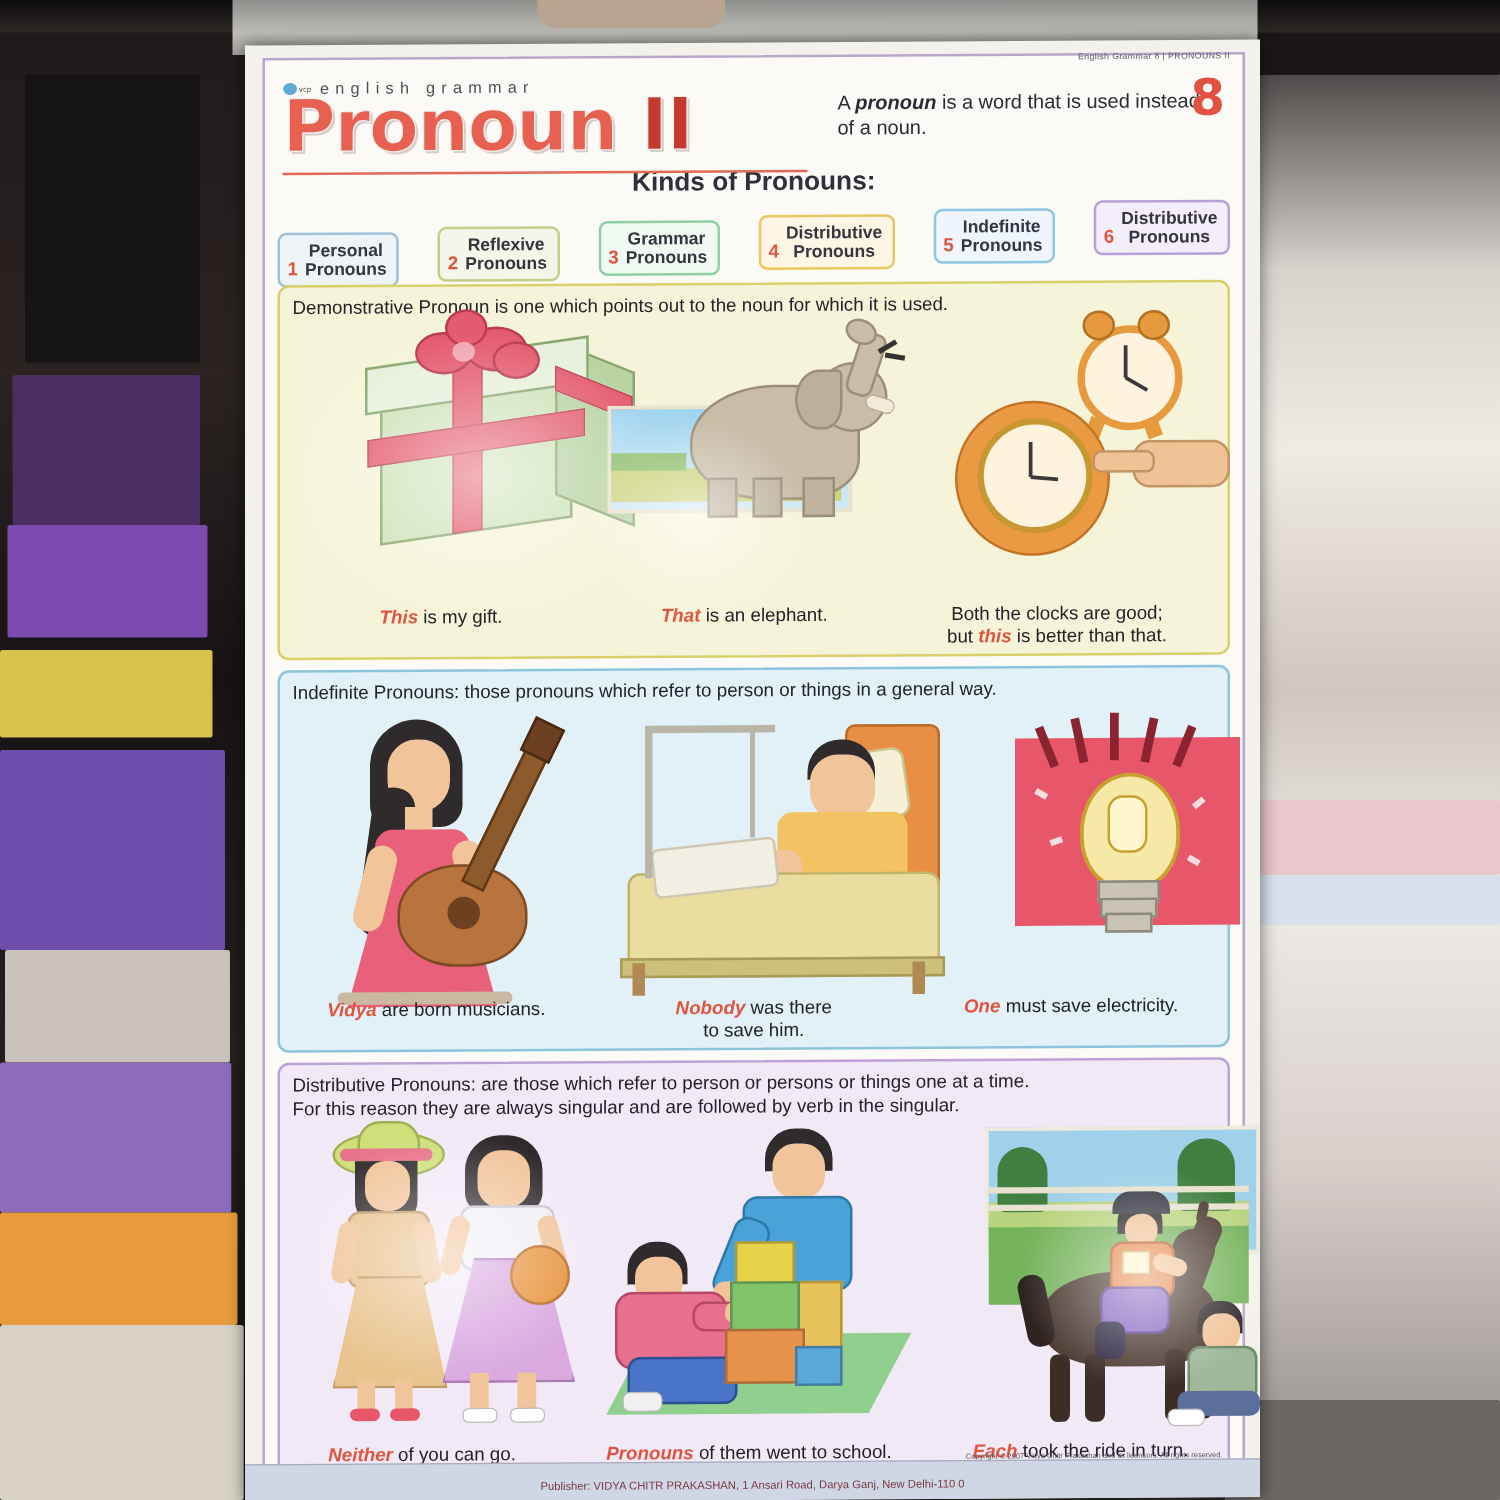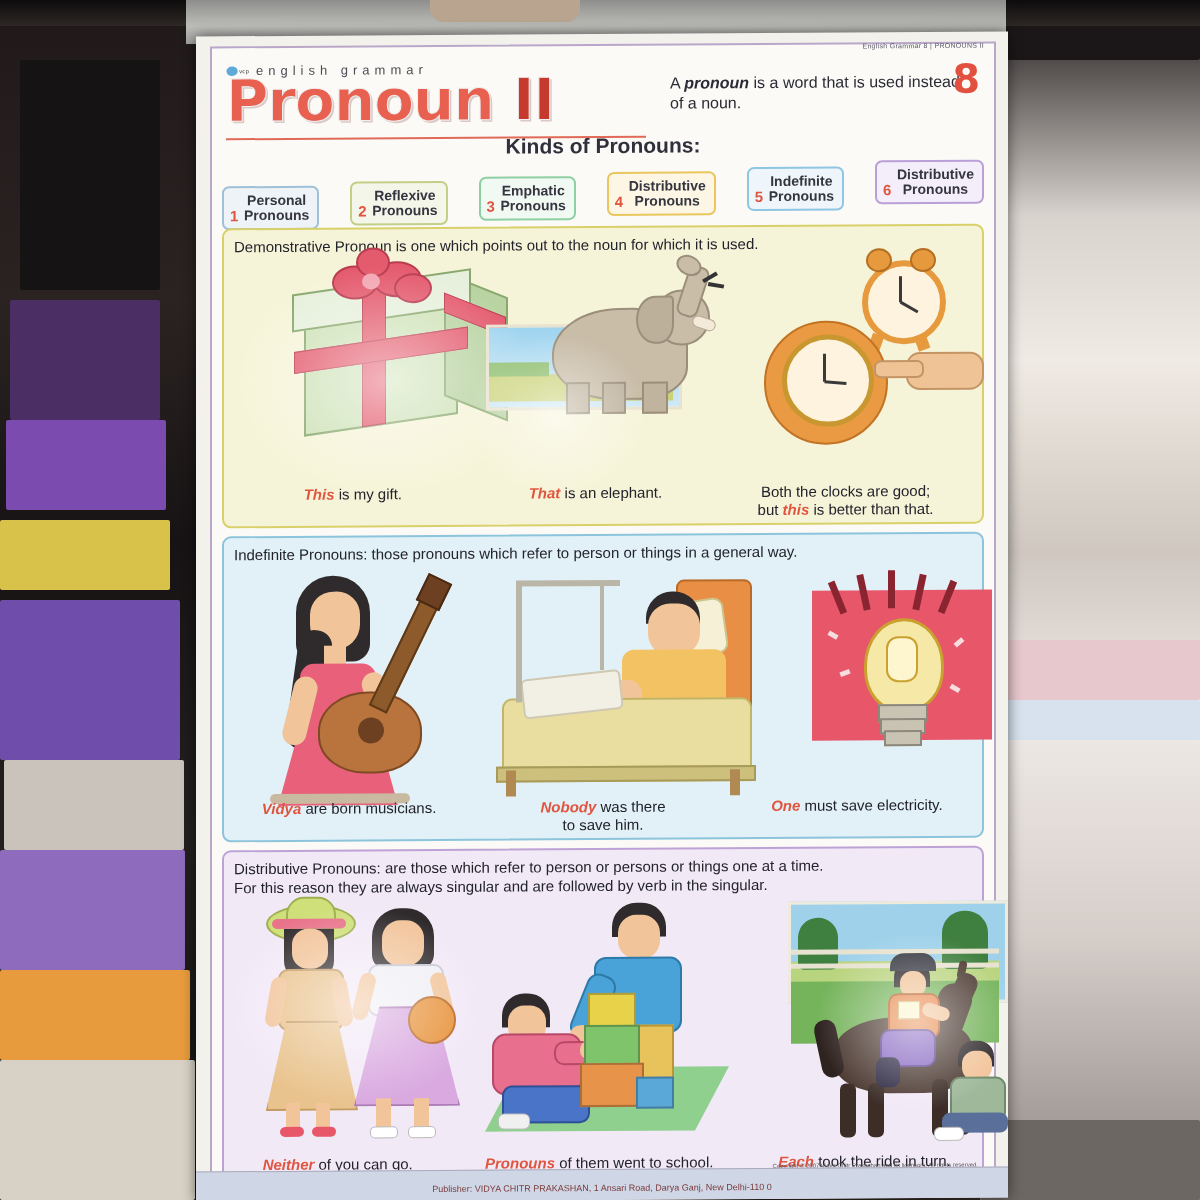--- a/index.html
+++ b/index.html
@@ -231,21 +231,21 @@
           <span>Personal</span><br>
           <span>Pronouns</span>
         </div>
         <div class="chip c2" style="margin-bottom:-4px;">
           <span class="n">2</span>
           <span>Reflexive</span><br>
           <span>Pronouns</span>
         </div>
         <div class="chip c3" style="margin-bottom:0px;">
           <span class="n">3</span>
-          <span>Emphatic</span><br>
+          <span>Grammar</span><br>
           <span>Pronouns</span>
         </div>
         <div class="chip c4" style="margin-bottom:4px;">
           <span class="n">4</span>
           <span>Distributive</span><br>
           <span>Pronouns</span>
         </div>
         <div class="chip c5" style="margin-bottom:8px;">
           <span class="n">5</span>
           <span>Indefinite</span><br>

